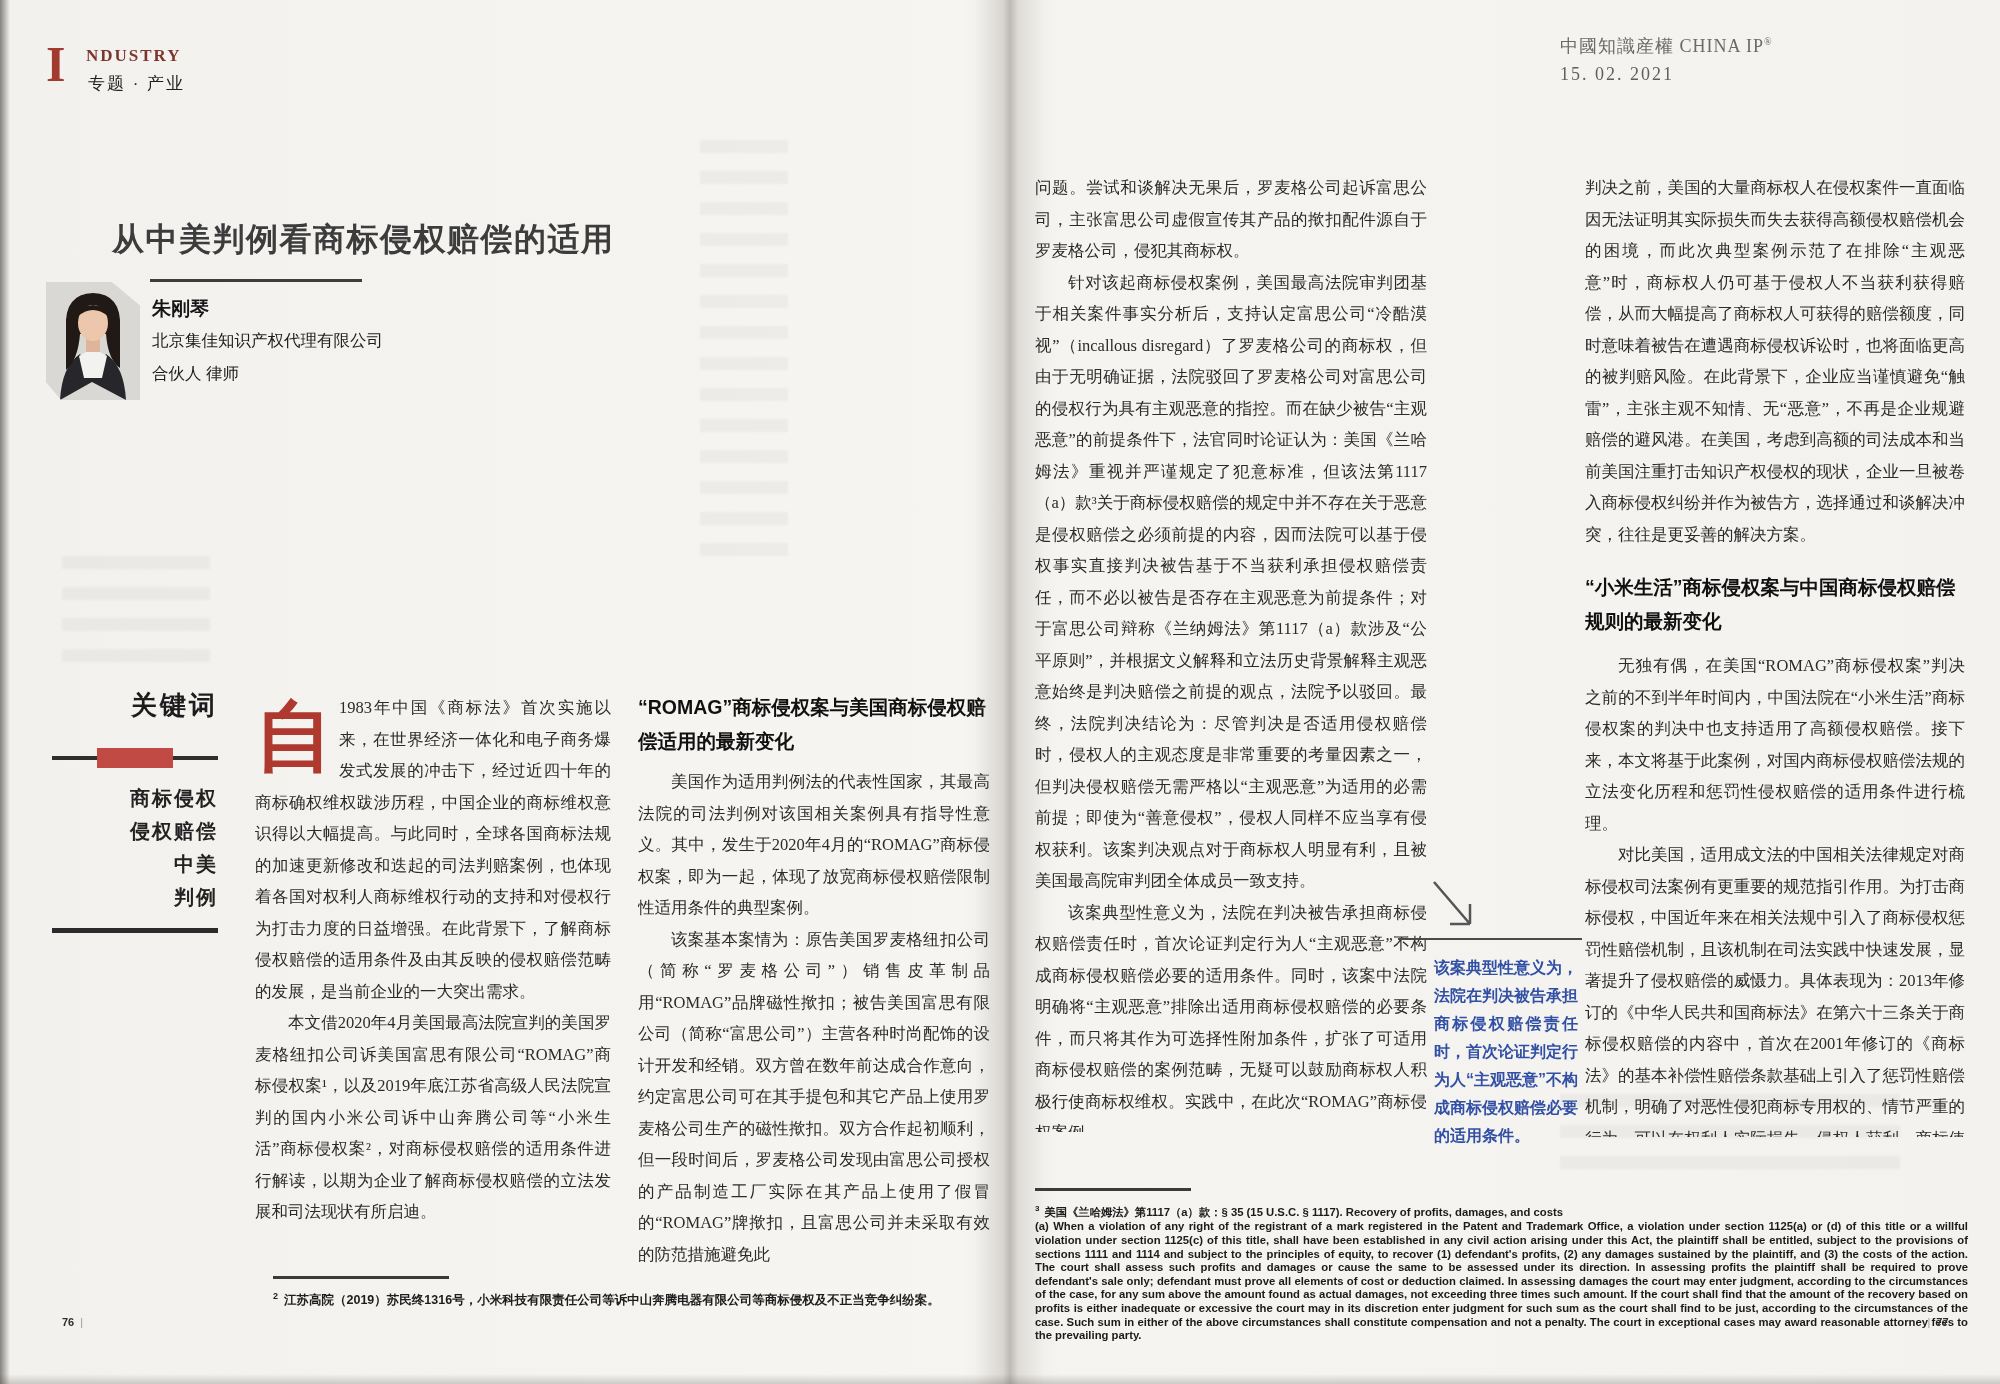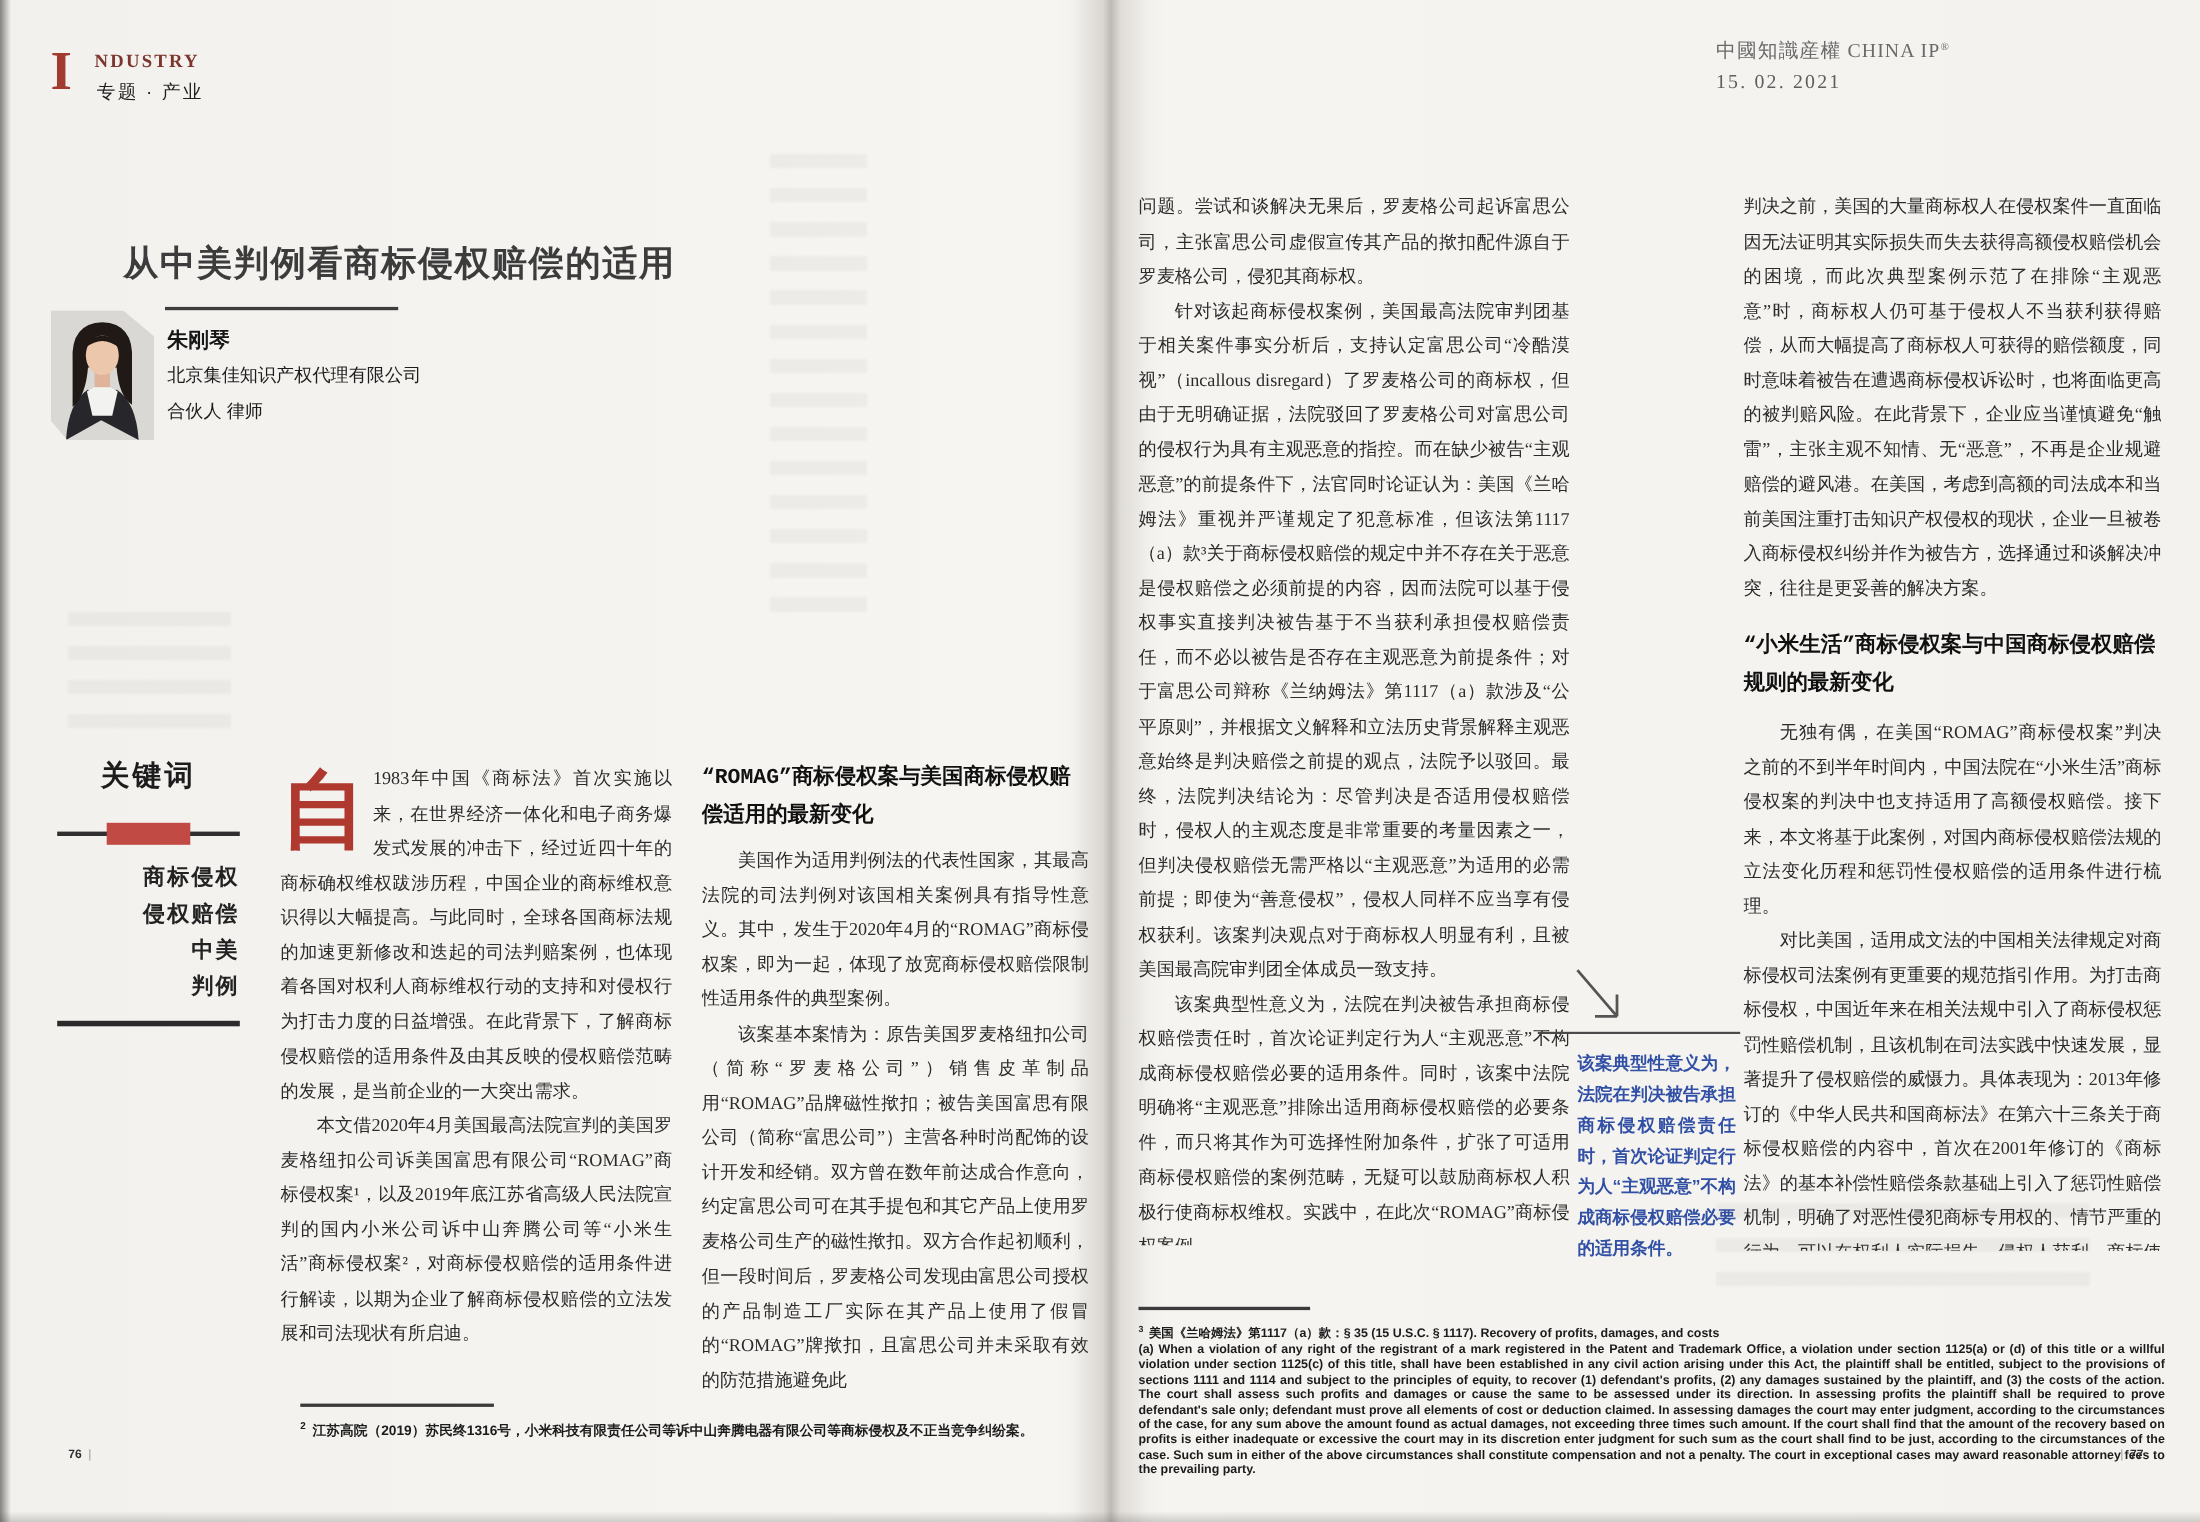--- a/index.html
+++ b/index.html
@@ -32,40 +32,40 @@
 
   
   .author-photo{left:46px;top:282px;width:94px;height:118px;
        clip-path:polygon(0 0,70% 0,100% 20%,100% 100%,16% 100%,0 85%);}
   .author-rule{left:150px;top:279px;width:212px;height:3px;background:#3d3d3d;}
   .author-name{left:152px;top:296px;font-size:19px;font-weight:700;color:#161616;}
   .author-org{left:152px;top:330px;font-size:16.5px;color:#1d1d1d;}
   .author-role{left:152px;top:363px;font-size:16.5px;color:#1d1d1d;}
 
   
-  .kw-head{left:52px;top:688px;width:166px;text-align:center;font-size:26px;font-weight:700;
+  .kw-head{left:52px;top:688px;width:166px;text-align:right;font-size:26px;font-weight:700;
        letter-spacing:3px;color:#1c1c1c;font-family:"Liberation Serif","DejaVu Serif",serif;}
   .kw-div{left:52px;top:748px;width:166px;height:22px;}
   .kw-div .line{position:absolute;left:0;top:8px;width:100%;height:4px;background:#2f2f2f;}
   .kw-div .red{position:absolute;left:45px;top:0;width:76px;height:20px;background:#c14a44;}
   .kw-list{left:52px;top:782px;width:166px;text-align:right;font-size:20px;font-weight:600;
        letter-spacing:2px;color:#222;line-height:33px;
        font-family:"Liberation Serif","DejaVu Serif",serif;}
   .kw-rule{left:52px;top:928px;width:166px;height:5px;background:#2b2b2b;}
 
   
   .col{font-family:"Liberation Serif","DejaVu Serif",serif;font-size:16.5px;
        line-height:31.5px;color:#2b2b2b;text-align:justify;}
   .col p{margin:0;}
   .col p.indent{text-indent:2em;}
   .col-l1{left:255px;top:692px;width:356px;height:585px;overflow:hidden;}
   .col-l2{left:638px;top:690px;width:352px;height:590px;overflow:hidden;}
   .col-r1{left:1035px;top:172px;width:392px;height:960px;overflow:hidden;}
   .col-r2{left:1585px;top:172px;width:380px;height:965px;overflow:hidden;}
-  .col h2{font-family:Liberation Mono, monospace;font-size:19.5px;
+  .col h2{font-family:Liberation Sans, sans-serif;font-size:19.5px;
        line-height:34px;font-weight:700;color:#101010;margin:0 0 8px 0;text-align:left;}
   .col-r2 h2{margin:20px 0 12px 0;}
   .dropcap{float:left;width:84px;height:94px;font-size:78px;line-height:90px;color:#b0392f;
        font-weight:600;font-family:"Liberation Serif","DejaVu Serif",serif;}
 
   
   .callout-arrow{left:1430px;top:878px;width:48px;height:54px;}
   .callout-rule{left:1398px;top:938px;width:184px;height:2px;background:#4a4a4a;}
   .callout{left:1430px;top:950px;width:152px;font-size:16px;font-weight:700;color:#3150a5;
        line-height:28px;text-align:justify;}

